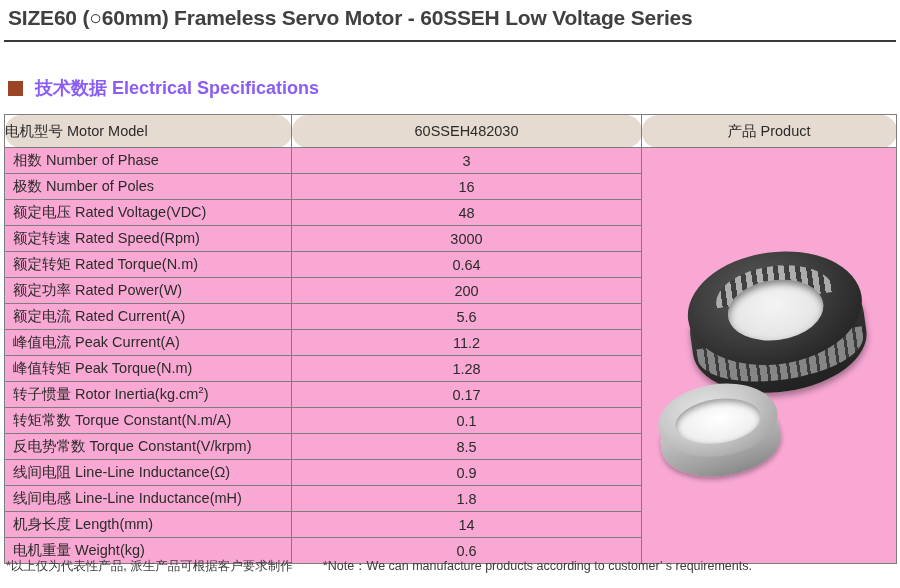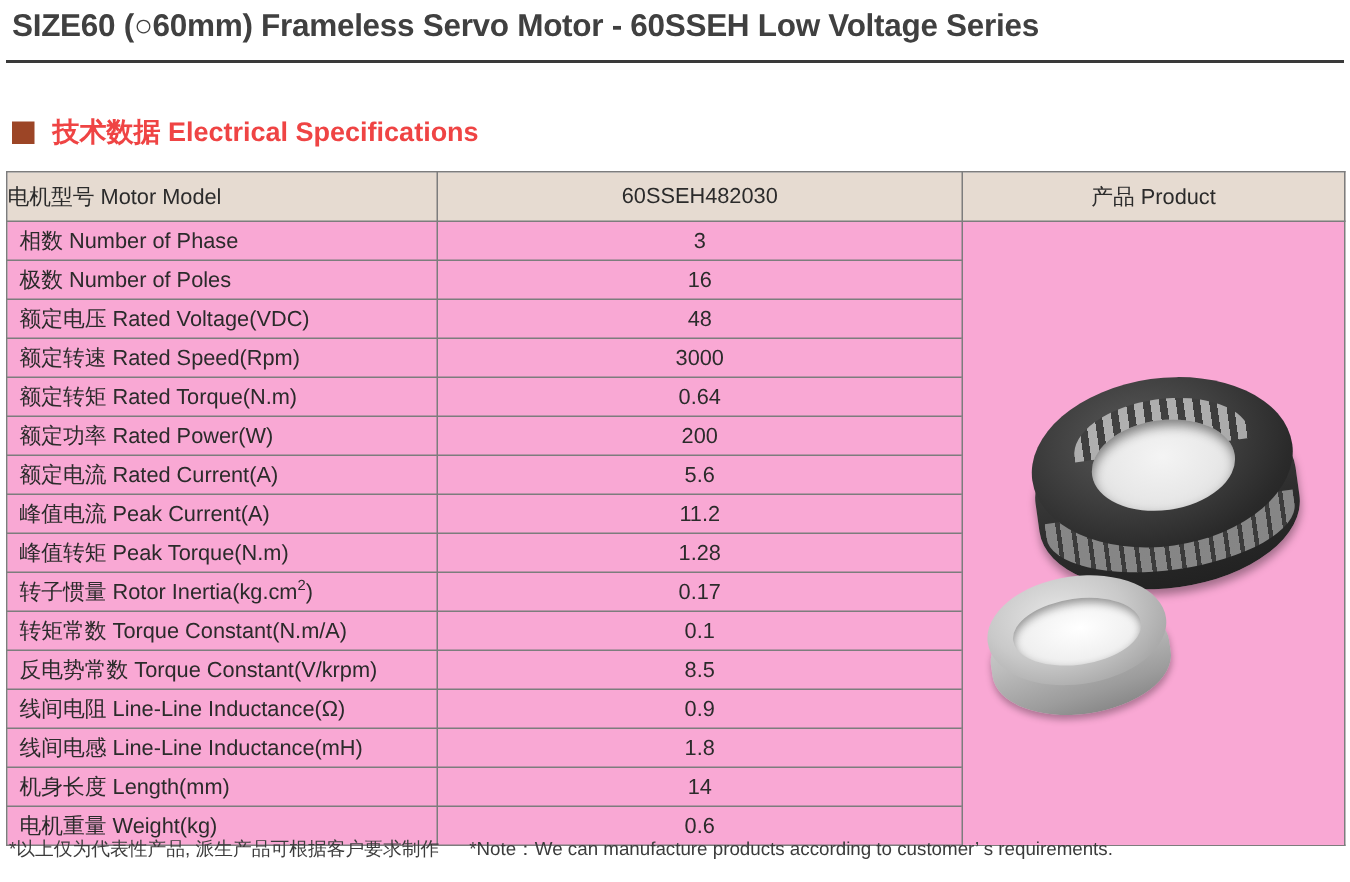--- a/index.html
+++ b/index.html
@@ -47,21 +47,21 @@
   }
   .section-bullet {
     width: 15px;
     height: 15px;
     background: #9c4526;
     flex: none;
   }
   .section-title {
     font-size: 18px;
     font-weight: bold;
-    color: #ef4444;
+    color: #8b5cf6;
     white-space: nowrap;
   }
 
   
   .spec-table {
     position: absolute;
     left: 4px;
     top: 114px;
     width: 892px;
     border-collapse: collapse;
@@ -77,20 +77,21 @@
     font-weight: normal;
     font-size: 14.5px;
     padding: 0;
     height: 25px;
     background: #f9a8d4;
   }
   .spec-table thead th {
     background: #e6dbd1;
     height: 32px;
     border-color: #7d7d7d;
+    border-radius: 16px;
   }
   .th-label {
     text-align: left;
     padding-left: 8px;
   }
   .th-value, .th-prod {
     text-align: center;
   }
   td.cell-label {
     text-align: left;
@@ -223,21 +224,21 @@
   
   .footnote {
     position: absolute;
     left: 6px;
     top: 558px;
     font-size: 12.5px;
     color: #3c3c3c;
     white-space: nowrap;
   }
   .footnote .fn-en {
-    margin-left: 20px;
+    margin-left: 30px;
   }
 </style>
 </head>
 <body>
 
 <div class="page-title">SIZE60 (○60mm) Frameless Servo Motor - 60SSEH Low Voltage Series</div>
 <div class="title-rule"></div>
 
 <div class="section-header">
   <span class="section-bullet"></span>

